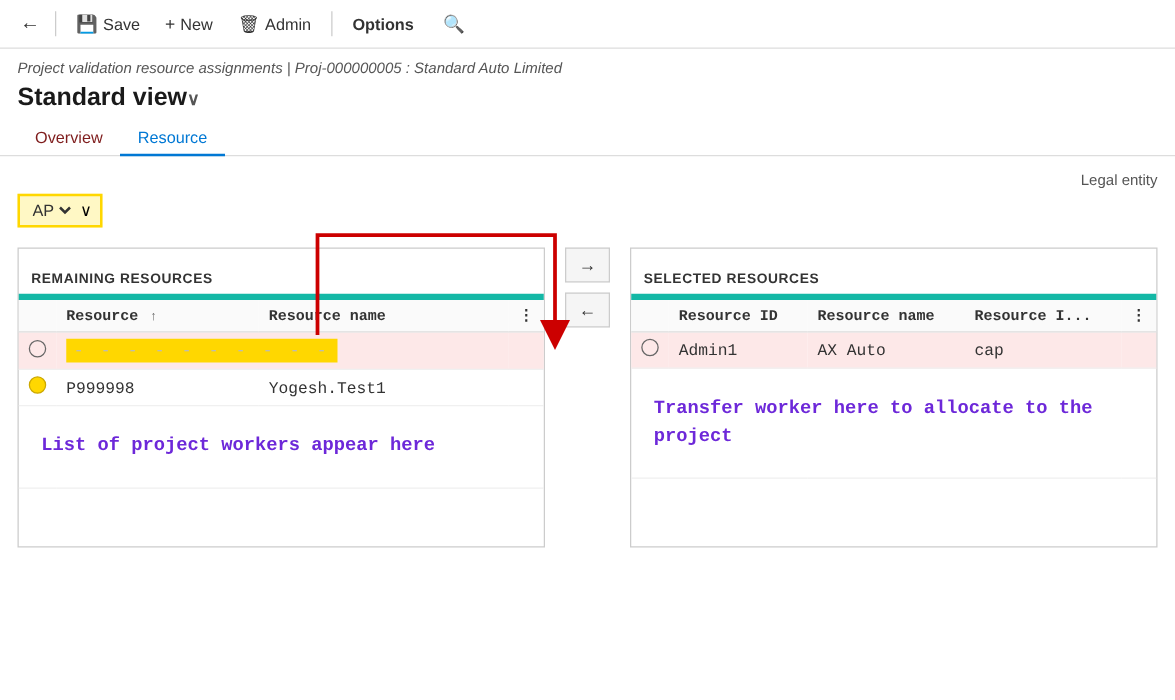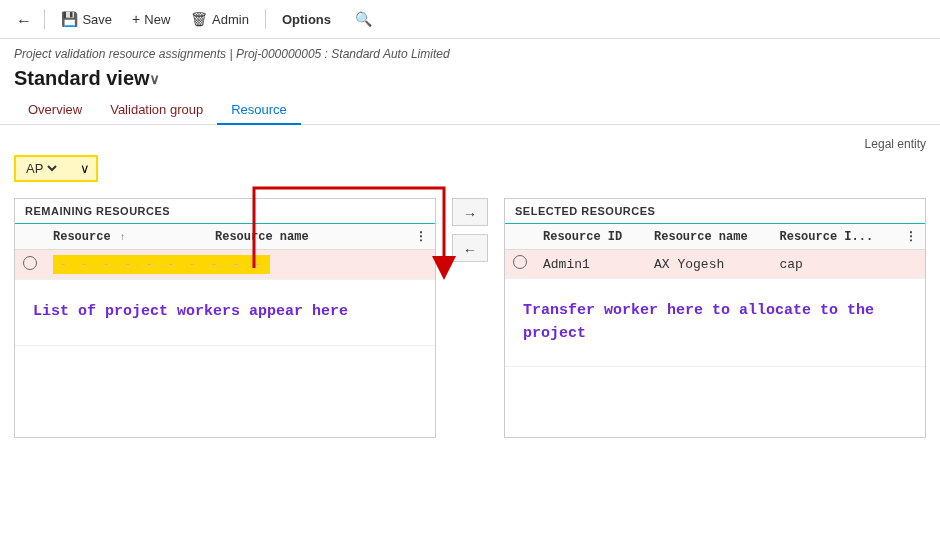--- a/index.html
+++ b/index.html
@@ -48,21 +48,21 @@
     .tab.active { color: #0078d4; border-bottom: 2px solid #0078d4; font-weight: 500; }
 
     
     .content { padding: 12px 14px; }
 
     
     .field-label { font-size: 12px; color: #555; margin-bottom: 4px; text-align: right; }
     .select-wrapper {
       display: inline-flex; align-items: center;
       border: 2px solid #ffd700; background: #fff8c5;
-      padding: 3px 6px; gap: 20px; margin-bottom: 12px;
+      padding: 3px 6px; gap: 4px; margin-bottom: 12px;
       cursor: pointer;
     }
     .select-wrapper select {
       border: none; background: transparent; font-size: 13px;
       outline: none; cursor: pointer; color: #333;
     }
 
     
     .panels-container {
       display: flex; gap: 0; align-items: flex-start; margin-top: 4px;
@@ -70,21 +70,22 @@
 
     
     .panel {
       border: 1px solid #ccc; flex: 1; min-height: 240px;
     }
 
     .panel-header {
       font-size: 11px; font-weight: 700; color: #333;
       padding: 6px 10px; letter-spacing: 0.5px;
       text-transform: uppercase;
-      border-bottom: 1px solid #14b8a6;
+      border-bottom: 5px solid #14b8a6;
+      margin-top: 12px;
     }
 
     
     .panel-table { width: 100%; border-collapse: collapse; font-family: Liberation Mono, monospace; }
     .panel-table th {
       font-size: 12px; font-weight: 600; color: #333;
       padding: 5px 8px; text-align: left;
       border-bottom: 1px solid #ddd; background: #fafafa;
     }
     .panel-table td {
@@ -157,21 +158,20 @@
   <span>Project validation resource assignments  |  Proj-000000005 : Standard Auto Limited</span>
 </div>
 
 <div class="page-title">
   <span>Standard view</span>
   <span class="chevron">∨</span>
 </div>
 
 <div class="tabs">
   <div class="tab">Overview</div>
-  <div class="tab">Validation group</div>
   <div class="tab active">Resource</div>
 </div>
 
 <div class="content">
   
   <div class="field-label">Legal entity</div>
   <div class="select-wrapper">
     <select>
       <option>AP</option>
     </select>
@@ -213,20 +213,28 @@
             <tr class="row-selected">
               <td><span class="radio-circle"></span></td>
               <td colspan="2">
                 <span class="highlight-yellow">
                   <span style="color:#bbb; letter-spacing:3px;">- - - - - - - - - -</span>
                 </span>
               </td>
               <td></td>
             </tr>
             <tr>
+              <td>
+                <span class="radio-circle" style="display:inline-block; background:#ffd700; border-color:#cca800;"></span>
+              </td>
+              <td>P999998</td>
+              <td>Yogesh.Test1</td>
+              <td></td>
+            </tr>
+            <tr>
               <td colspan="4">
                 <div class="annotation-text">List of project workers appear here</div>
               </td>
             </tr>
           </tbody>
         </table>
       </div>
 
       <div class="transfer-btns">
         <button class="transfer-btn">
@@ -252,21 +260,21 @@
               <th>
                 <span>Resource I...</span>
               </th>
               <th style="width:20px;" class="col-menu">⋮</th>
             </tr>
           </thead>
           <tbody>
             <tr class="row-selected">
               <td><span class="radio-circle"></span></td>
               <td>Admin1</td>
-              <td>AX Yogesh</td>
+              <td>AX Auto</td>
               <td class="link-blue">cap</td>
               <td></td>
             </tr>
             <tr>
               <td colspan="5">
                 <div class="annotation-text">Transfer worker here to allocate to the project</div>
               </td>
             </tr>
           </tbody>
         </table>

